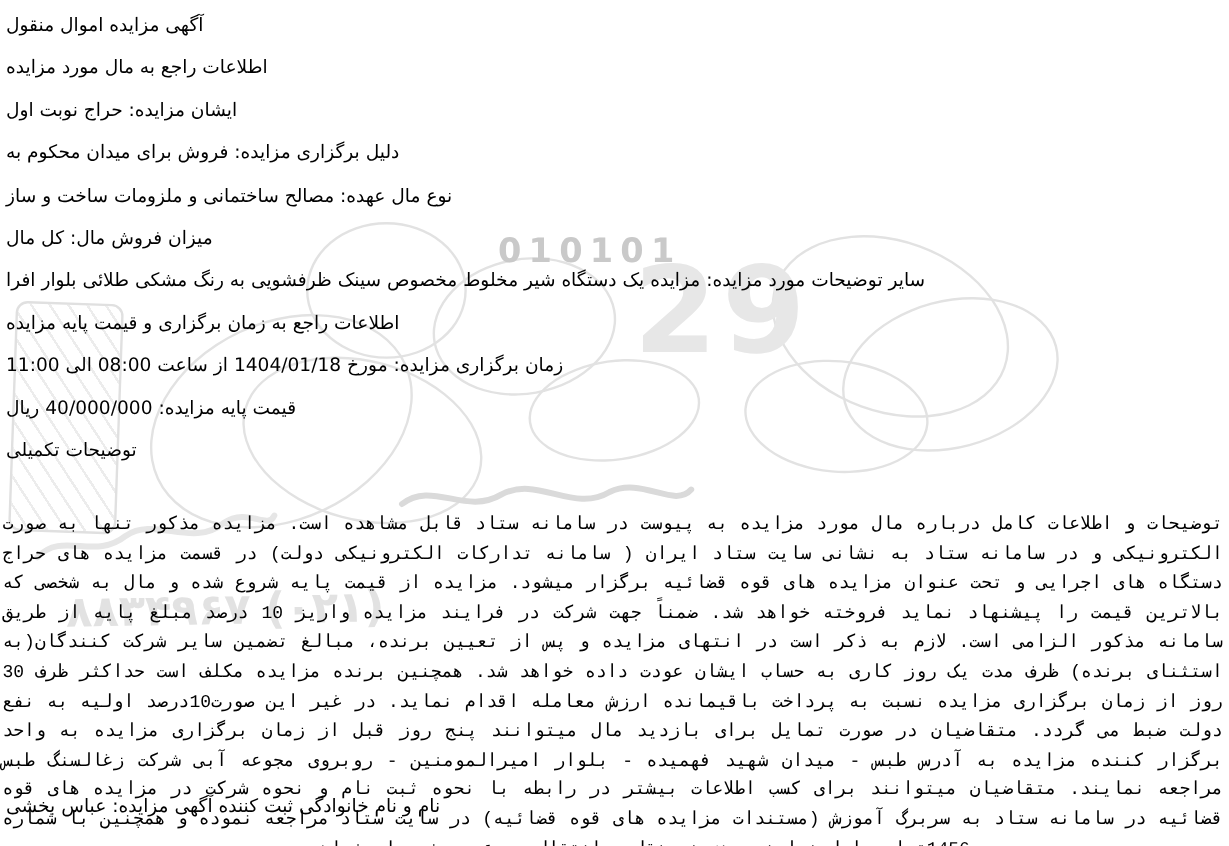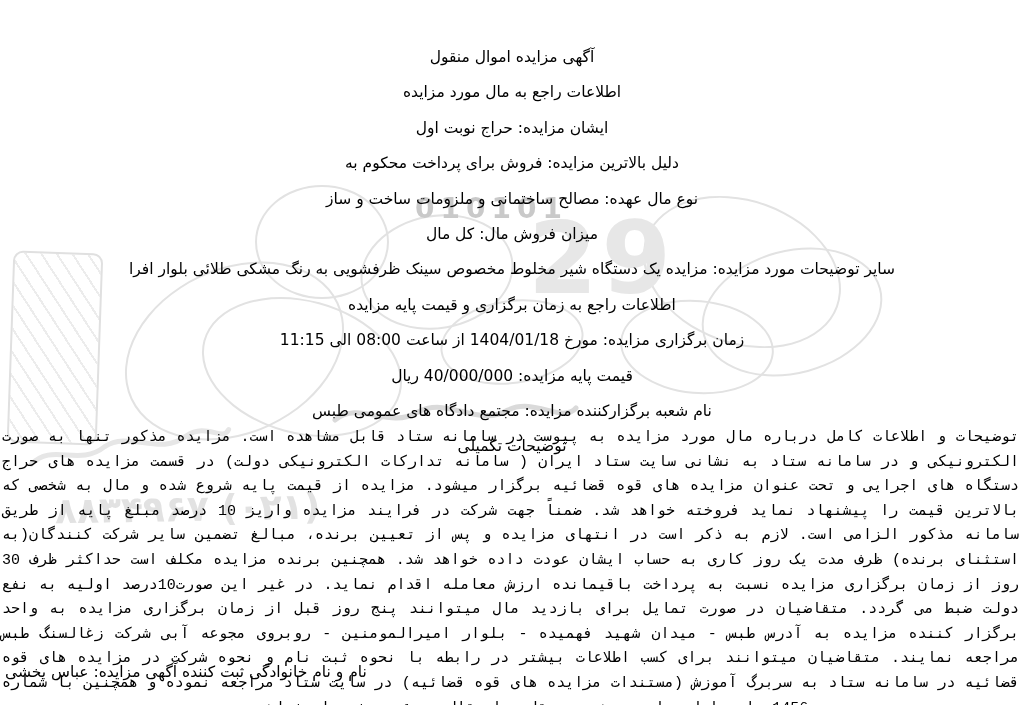--- a/index.html
+++ b/index.html
@@ -80,24 +80,23 @@
     inset: 0;
     z-index: 1;
     color: #000000;
   }
   .header-lines {
     position: absolute;
     top: 4px;
     right: 5px;
     left: 5px;
     direction: rtl;
-    text-align: center;
+    text-align: left;
     font-size: 15.5px;
     line-height: 35.4px;
-    margin-top: 36px;
   }
   .paragraph {
     position: absolute;
     top: 426px;
     right: 5px;
     left: 2px;
     direction: rtl;
     text-align: justify;
     text-align-last: center;
     font-size: 15px;
@@ -141,28 +140,27 @@
       <path d="M5,26 C28,6 52,34 80,16 C106,2 134,32 162,14 C184,2 198,24 205,12" fill="none" stroke="#e6e6e6" stroke-width="5" stroke-linecap="round"></path>
     </svg>
   </div>
 
   <div class="doc">
 
     <div class="header-lines">
       <div>آگهی مزایده اموال منقول</div>
       <div>اطلاعات راجع به مال مورد مزایده</div>
       <div>ایشان مزایده: حراج نوبت اول</div>
-      <div>دلیل بالاترین مزایده: فروش برای پرداخت محکوم به</div>
+      <div>دلیل برگزاری مزایده: فروش برای میدان محکوم به</div>
       <div>نوع مال عهده: مصالح ساختمانی و ملزومات ساخت و ساز</div>
       <div>میزان فروش مال: کل مال</div>
       <div>سایر توضیحات مورد مزایده: مزایده یک دستگاه شیر مخلوط مخصوص سینک ظرفشویی به رنگ مشکی طلائی بلوار افرا</div>
       <div>اطلاعات راجع به زمان برگزاری و قیمت پایه مزایده</div>
-      <div>زمان برگزاری مزایده: مورخ 1404/01/18 از ساعت 08:00 الی 11:15</div>
+      <div>زمان برگزاری مزایده: مورخ 1404/01/18 از ساعت 08:00 الی 11:00</div>
       <div>قیمت پایه مزایده: 40/000/000 ریال</div>
-      <div>نام شعبه برگزارکننده مزایده: مجتمع دادگاه های عمومی طبس</div>
       <div>توضیحات تکمیلی</div>
     </div>
 
     <div class="paragraph">توضیحات و اطلاعات کامل درباره مال مورد مزایده به پیوست در سامانه ستاد قابل مشاهده است. مزایده مذکور تنها به صورت الکترونیکی و در سامانه ستاد به نشانی سایت ستاد ایران ( سامانه تدارکات الکترونیکی دولت) در قسمت مزایده های حراج دستگاه های اجرایی و تحت عنوان مزایده های قوه قضائیه برگزار میشود. مزایده از قیمت پایه شروع شده و مال به شخصی که بالاترین قیمت را پیشنهاد نماید فروخته خواهد شد. ضمناً جهت شرکت در فرایند مزایده واریز 10 درصد مبلغ پایه از طریق سامانه مذکور الزامی است. لازم به ذکر است در انتهای مزایده و پس از تعیین برنده، مبالغ تضمین سایر شرکت کنندگان(به استثنای برنده) ظرف مدت یک روز کاری به حساب ایشان عودت داده خواهد شد. همچنین برنده مزایده مکلف است حداکثر ظرف 30 روز از زمان برگزاری مزایده نسبت به پرداخت باقیمانده ارزش معامله اقدام نماید. در غیر این صورت10درصد اولیه به نفع دولت ضبط می گردد. متقاضیان در صورت تمایل برای بازدید مال میتوانند پنج روز قبل از زمان برگزاری مزایده به واحد برگزار کننده مزایده به آدرس طبس - میدان شهید فهمیده - بلوار امیرالمومنین - روبروی مجوعه آبی شرکت زغالسنگ طبس مراجعه نمایند. متقاضیان میتوانند برای کسب اطلاعات بیشتر در رابطه با نحوه ثبت نام و نحوه شرکت در مزایده های قوه قضائیه در سامانه ستاد به سربرگ آموزش (مستندات مزایده های قوه قضائیه) در سایت ستاد مراجعه نموده و همچنین با شماره 1456تماس حاصل نمایند. هزینه نقل و انتقال بر عهده خریدار خواهد بود.</div>
 
     <div class="registrant">نام و نام خانوادگی ثبت کننده آگهی مزایده: عباس بخشی</div>
 
   </div>
 </div>
 

